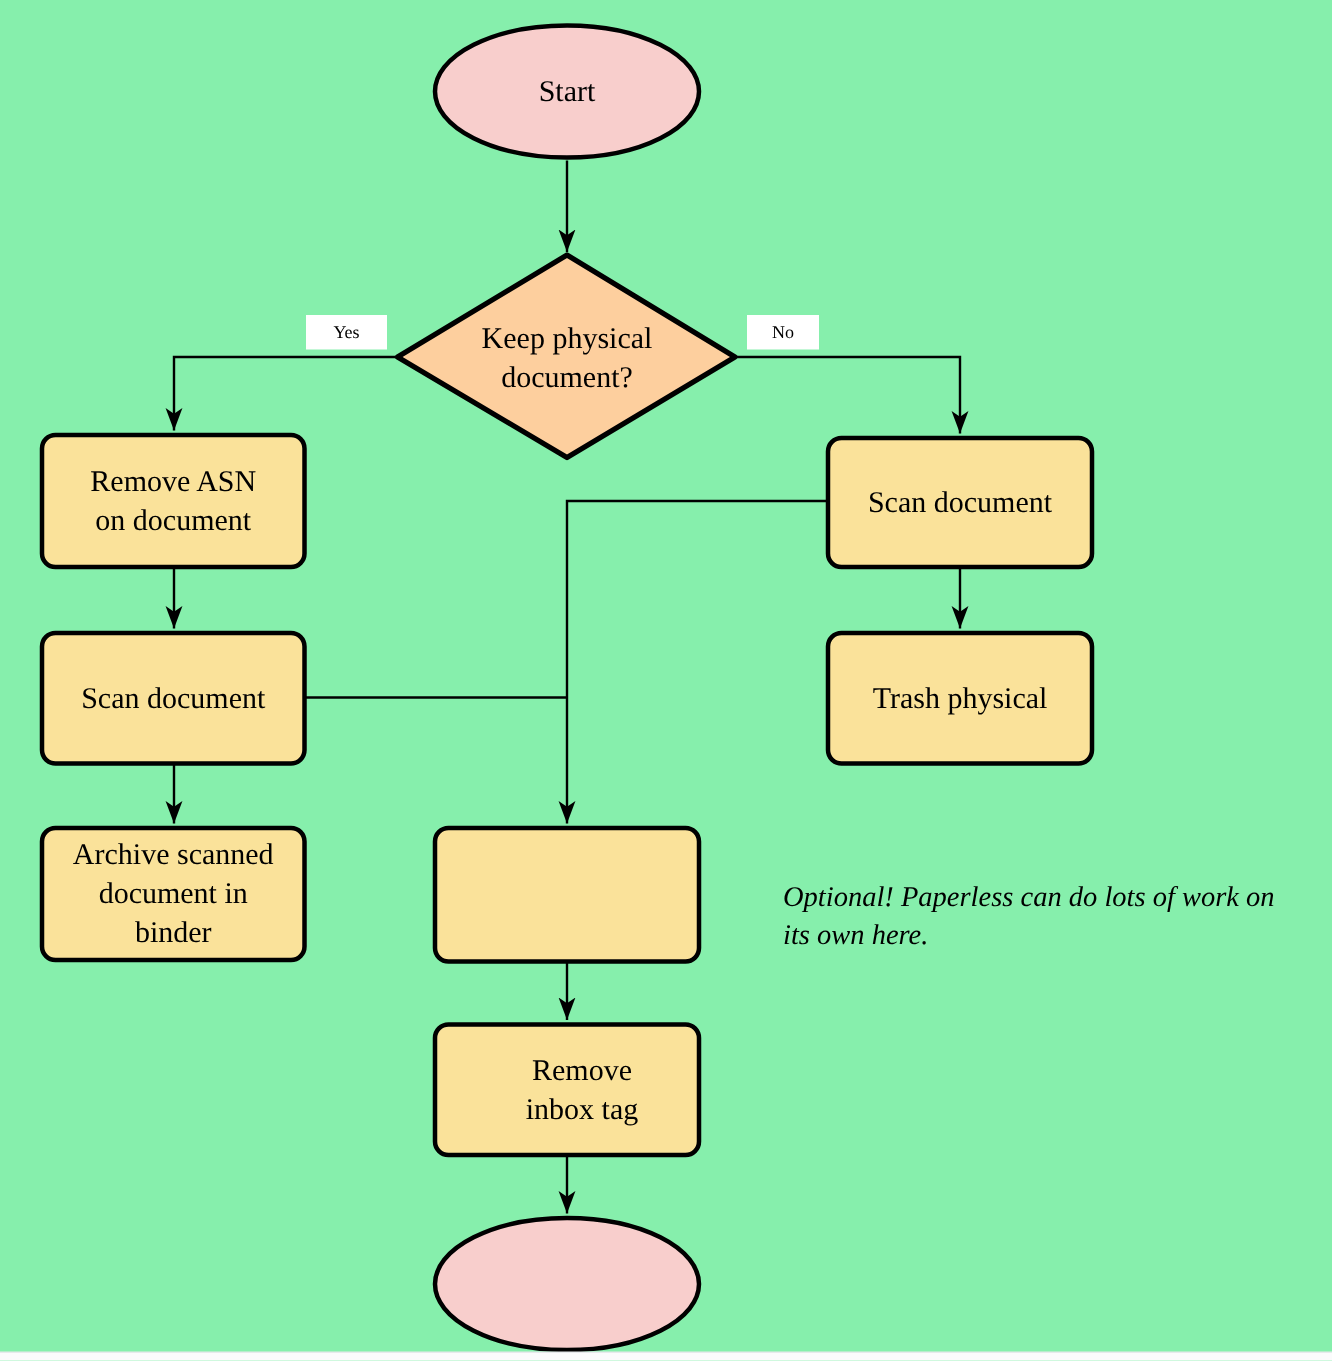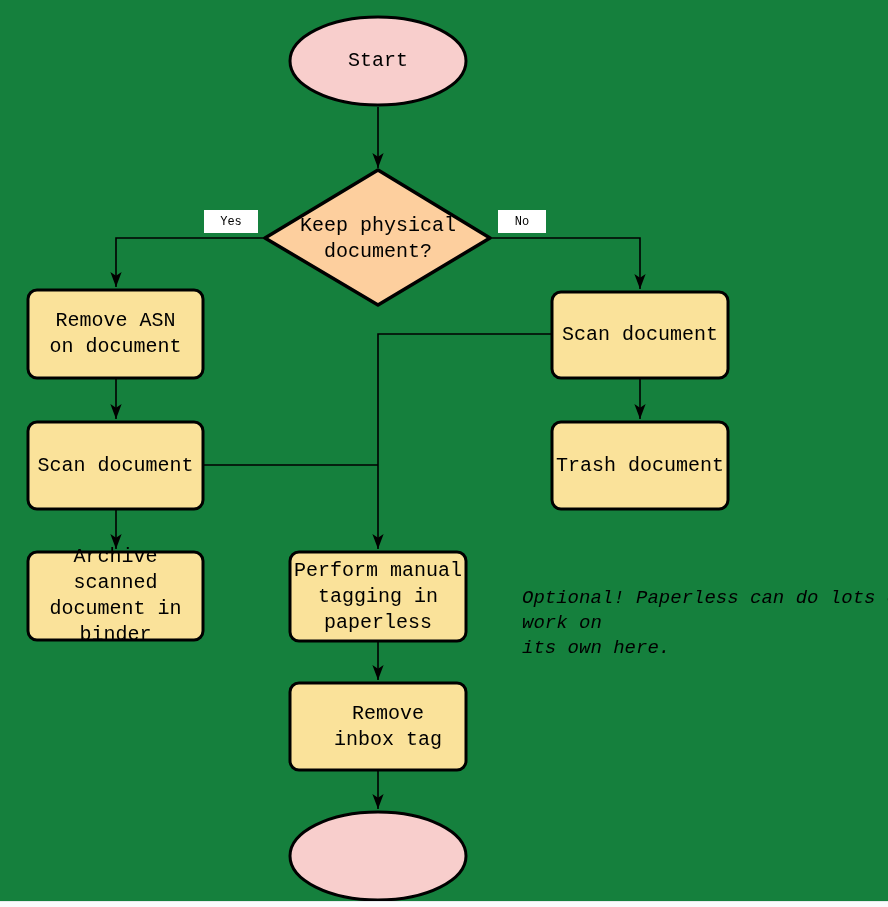--- a/index.html
+++ b/index.html
@@ -1,21 +1,21 @@
 <!DOCTYPE html>
 <html><head>
 <meta charset="utf-8">
 <style>
   html, body { margin: 0; padding: 0; background: #ffffff; }
   .canvas {
     position: relative;
     width: 888px;
     height: 907px;
-    background: #15803d;
-    font-family: Liberation Mono, monospace;
+    background: #86efac;
+    font-family: Liberation Serif, serif;
     color: #000000;
     overflow: hidden;
   }
   svg.diagram-shapes {
     position: absolute;
     left: 0; top: 0;
     width: 888px; height: 907px;
   }
   .overlay {
     position: absolute;
@@ -130,25 +130,22 @@
 on document</div>
 
     <div class="node-label" style="left:28px; top:422px; width:175px; height:87px;">Scan document</div>
 
     <div class="node-label" style="left:28px; top:552px; width:175px; height:88px;border-radius:16px;">Archive scanned
 document in
 binder</div>
 
     <div class="node-label" style="left:552px; top:292px; width:176px; height:86px;">Scan document</div>
 
-    <div class="node-label" style="left:552px; top:422px; width:176px; height:87px;">Trash document</div>
+    <div class="node-label" style="left:552px; top:422px; width:176px; height:87px;">Trash physical</div>
 
-    <div class="node-label" style="left:290px; top:552px; width:176px; height:89px;">Perform manual
-tagging in
-paperless</div>
 
     <div class="node-label" style="left:300px; top:683px; width:176px; height:87px;">Remove
 inbox tag</div>
 
 
     <div class="annotation">Optional! Paperless can do lots of work on
 its own here.</div>
   </div>
 
   <div class="canvas-bottom-edge"></div>

